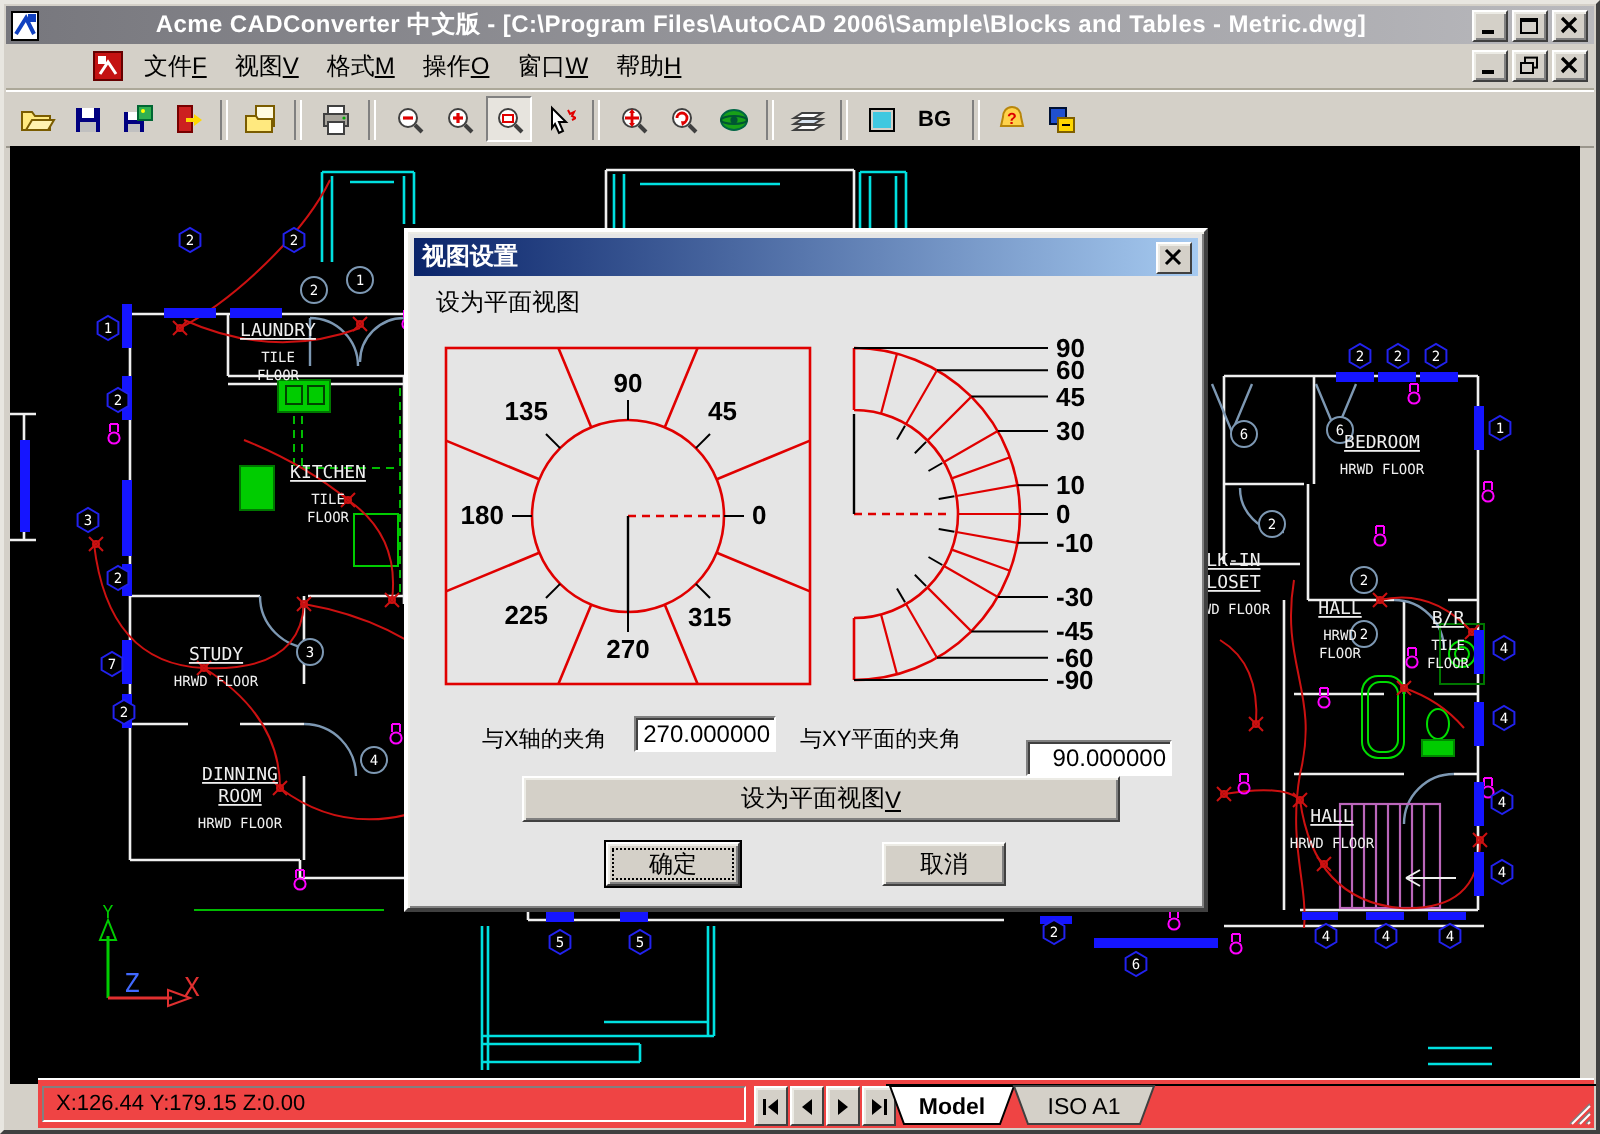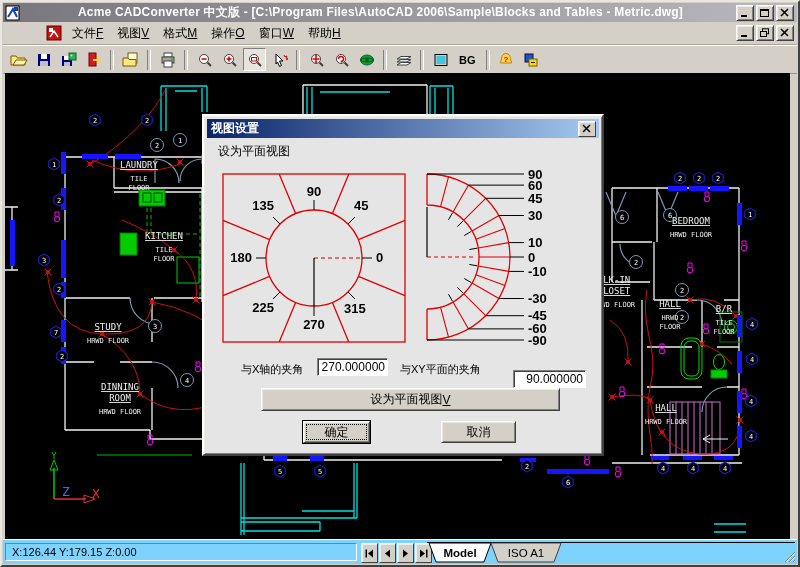--- a/index.html
+++ b/index.html
@@ -46,21 +46,21 @@
   .dlg-label{position:absolute;font-size:11px;color:#000;}
   .dlg-field{position:absolute;height:18px;background:#fff;border:1px solid;border-color:#808080 #fff #fff #808080;
     box-shadow:inset 1px 1px 0 #404040;font-size:12px;font-family:"Liberation Sans",sans-serif;
     padding:1px 2px;box-sizing:border-box;overflow:hidden;white-space:nowrap;text-align:right;}
   .btn95{position:absolute;background:#d4d0c8;border:1px solid;border-color:#fff #404040 #404040 #fff;
     box-shadow:inset 1px 1px 0 #ecebe5, inset -1px -1px 0 #808080;font-size:12px;color:#000;
     display:flex;align-items:center;justify-content:center;font-family:"Liberation Sans",sans-serif;}
   .btn95.default{box-shadow:0 0 0 1px #000, inset 1px 1px 0 #ecebe5, inset -1px -1px 0 #808080;}
   .btn95.focused{outline:1px dotted #000;outline-offset:-4px;}
   
-  #status{position:absolute;left:1px;right:1px;bottom:1px;height:24px;background:#7dd3fc;border-top:1px solid #fff;}
+  #status{position:absolute;left:17px;right:1px;bottom:1px;height:24px;background:#ef4444;border-top:1px solid #fff;}
   .st-coords{position:absolute;left:2px;top:3px;width:352px;height:18px;border:1px solid;
     border-color:#808080 #fff #fff #808080;font-size:11px;display:flex;align-items:center;padding-left:6px;
     font-family:"Liberation Sans",sans-serif;color:#000;box-sizing:border-box;}
   .st-nav{position:absolute;left:358px;top:3px;display:flex;}
   .st-nav .nbtn{width:15px;height:18px;background:#d4d0c8;border:1px solid;border-color:#fff #404040 #404040 #fff;
     box-shadow:inset 1px 1px 0 #ecebe5;display:flex;align-items:center;justify-content:center;margin-right:1px;}
   #tabs-svg{position:absolute;left:424px;top:2px;}
   .st-grip{position:absolute;right:1px;bottom:1px;}
 </style>
 </head>
@@ -763,21 +763,21 @@
     <div class="dlg-label" style="left:37px;top:246px">与X轴的夹角</div>
     <input class="dlg-field" style="left: 113px; top: 242px; width: 71px;" value="270.000000">
     <div class="dlg-label" style="left:196px;top:246px">与XY平面的夹角</div>
     <input class="dlg-field" style="left: 309px; top: 254px; width: 73px;" value="90.000000">
 
     <button class="btn95" style="left:57px;top:272px;width:299px;height:23px">
       <span>设为平面视图</span>
         <u>V</u>
     </button>
     <button class="btn95 default focused" style="left:99px;top:305px;width:67px;height:22px">确定</button>
-    <button class="btn95" style="left:237px;top:305px;width:75px;height:22px">取消</button>
+    <button class="btn95" style="left:237px;top:305px;width:62px;height:22px">取消</button>
   </div>
 
   <div id="status">
     <div class="st-coords">X:126.44 Y:179.15 Z:0.00</div>
     <div class="st-nav">
       <div class="nbtn">
           <svg width="11" height="11" viewBox="0 0 11 11">
             <rect x="1.5" y="1.5" width="1.5" height="8" fill="#000"></rect>
             <polygon points="9,1.5 4,5.5 9,9.5" fill="#000"></polygon>
           </svg>

